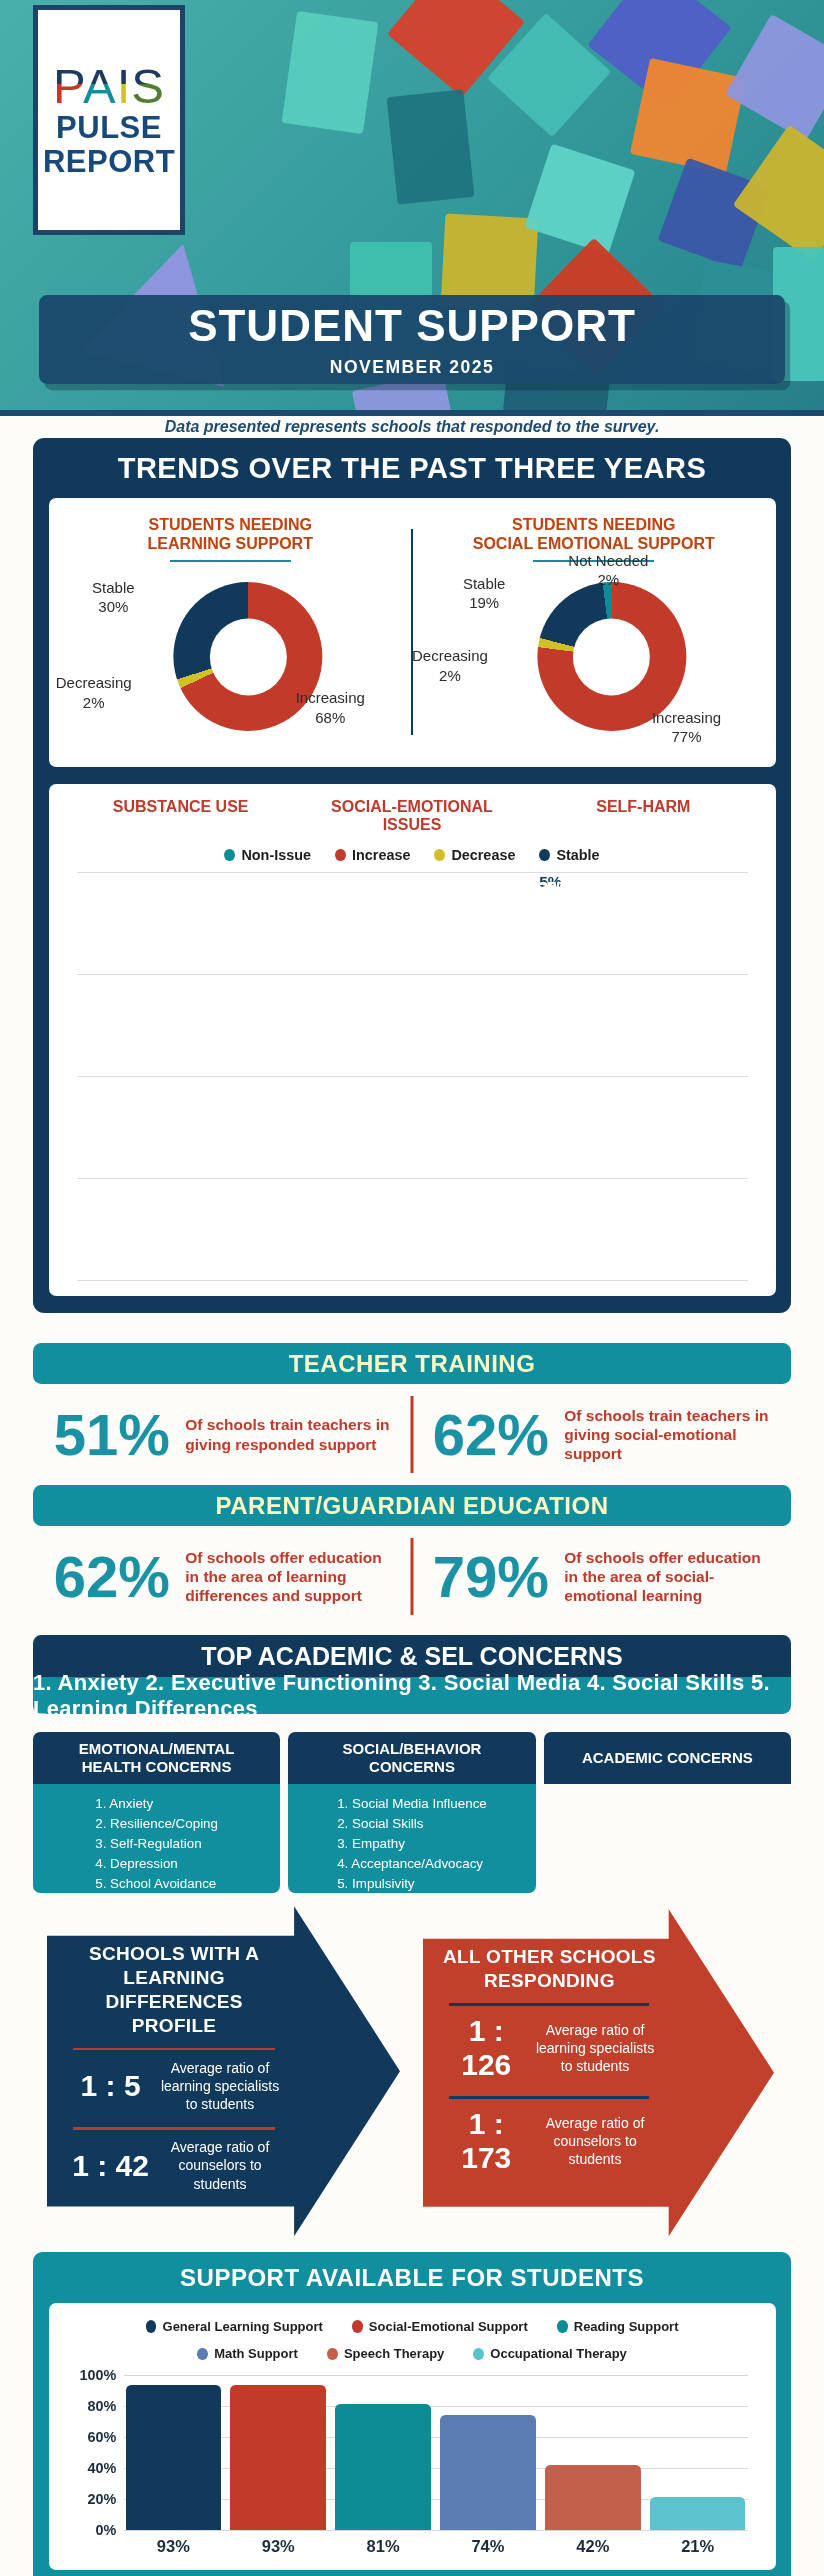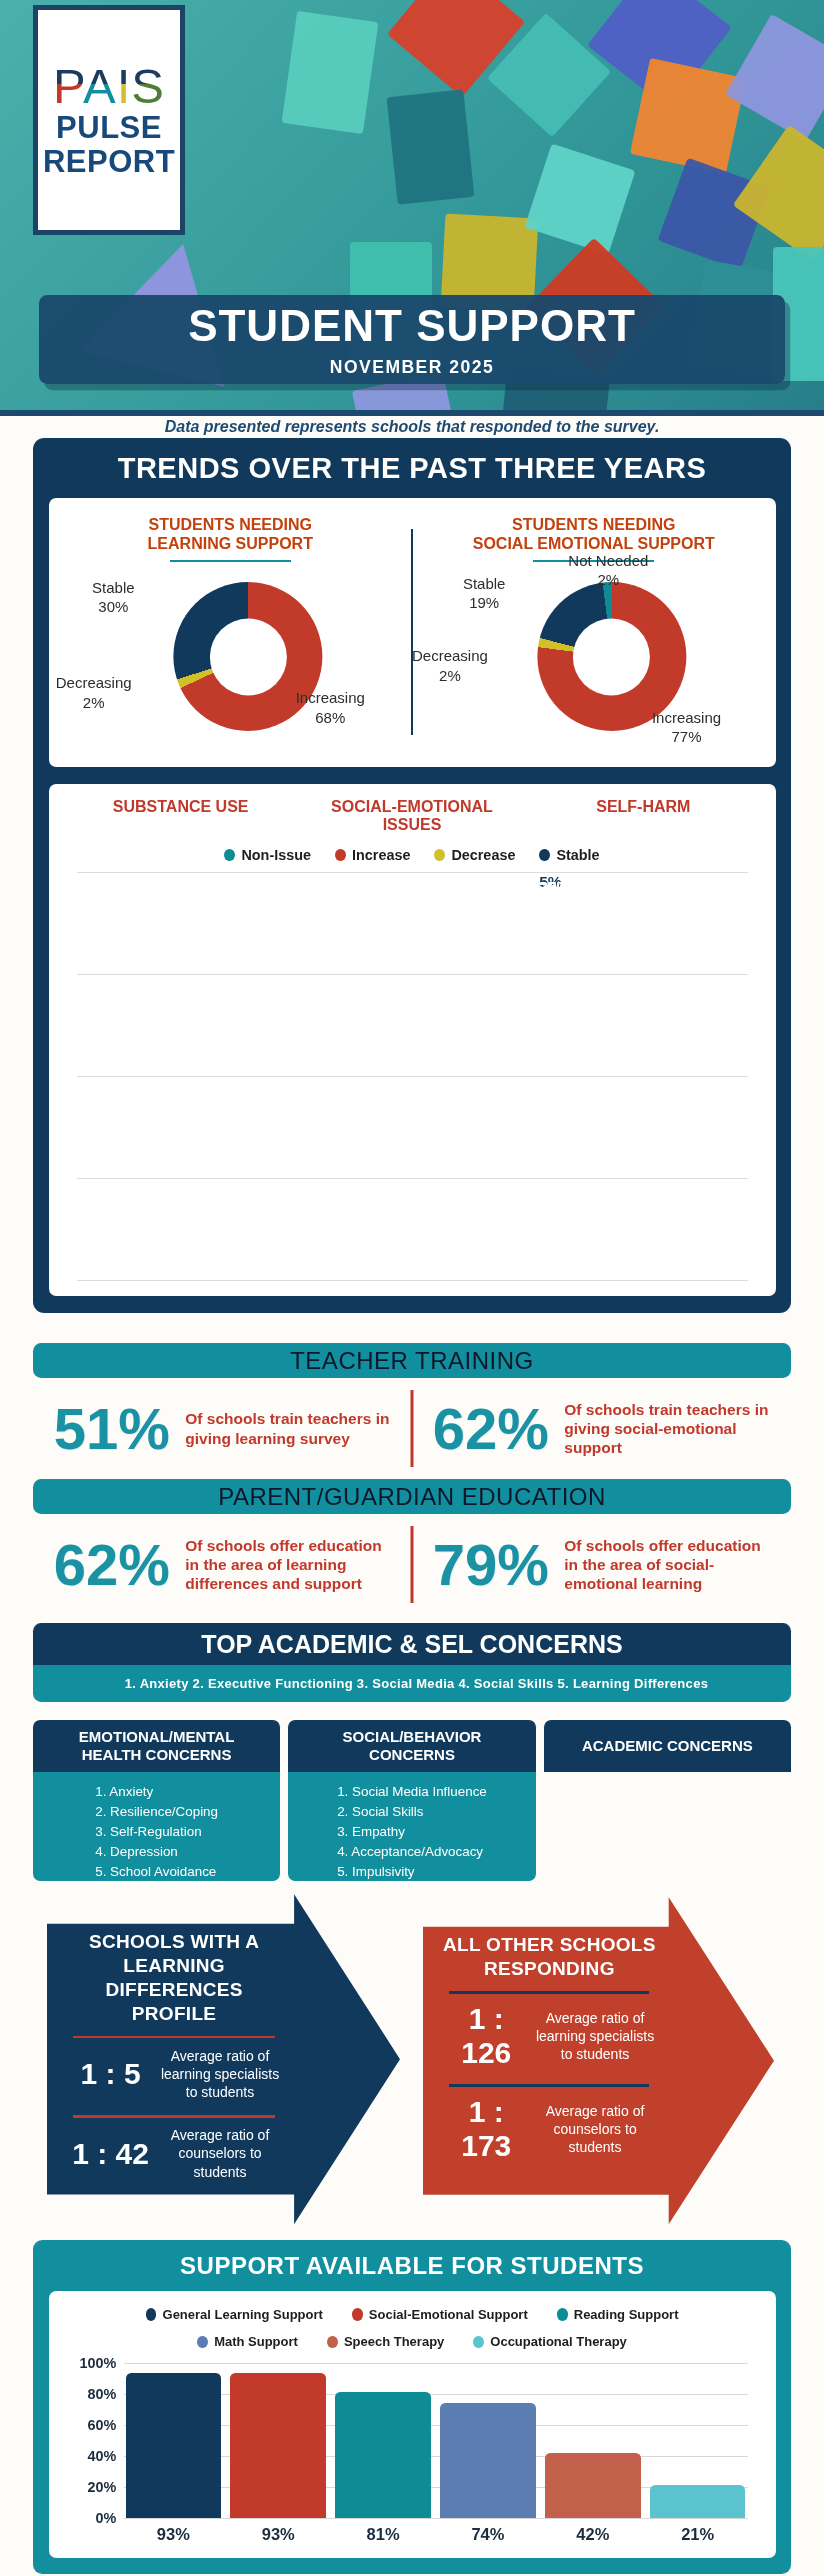--- a/index.html
+++ b/index.html
@@ -45,31 +45,31 @@
   .plot{position:relative;height:408px;}
   .gline{position:absolute;left:0;right:0;height:0.5px;background:#dcdcdc;}
   .sbars{position:absolute;inset:0;display:grid;grid-template-columns:1fr 1fr 1fr;column-gap:23px;}
   .sbar{display:flex;flex-direction:row;height:100%;}
   .seg{position:relative;}
   .seg:first-child{border-radius:13.4px 13.4px 0 0;}
   .seg span{position:absolute;top:6.2px;left:0;right:0;text-align:center;color:#fff;font-size:15.5px;font-weight:bold;}
   .seg span.dark{color:#11395c;top:1px;}
 
   
-  .band{margin:30px 33px 0;height:35px;background:#128f9e;border-radius:8.2px;display:flex;align-items:center;justify-content:center;color:#0f172a;font-size:24px;font-weight:normal;letter-spacing:0.5px;}
+  .band{margin:30px 33px 0;height:41px;background:#128f9e;border-radius:8.2px;display:flex;align-items:center;justify-content:center;color:#fef9c3;font-size:24px;font-weight:bold;letter-spacing:0.5px;}
   .stats{margin:0 33px;height:101px;position:relative;display:flex;}
   .stat{flex:1;display:flex;align-items:center;justify-content:center;gap:15.5px;}
   .stat .big{color:#1a92a4;font-size:58px;font-weight:bold;text-shadow:1px 1px 0 #e7f3f4;}
   .stat .txt{color:#c0392b;font-size:15.5px;font-weight:bold;line-height:1.25;max-width:206px;}
   .stats .mid{position:absolute;left:50%;top:12.4px;bottom:12.4px;width:3.1px;background:#c0392b;transform:translateX(-1.5px);}
 
   
   .acad{margin:8.2px 33px 0;}
   .acad .hd{height:42px;background:#11395c;border-radius:8.2px 8.2px 0 0;display:flex;align-items:center;justify-content:center;color:#fff;font-size:25px;font-weight:bold;}
-  .acad .ls{height:37px;background:#128f9e;border-radius:0 0 8.2px 8.2px;display:flex;align-items:center;justify-content:center;color:#fff;font-size:13px;font-weight:bold;letter-spacing:0.3px;padding-left:9px;}
+  .acad .ls{height:37px;background:#128f9e;border-radius:0 0 8.2px 8.2px;display:flex;align-items:center;justify-content:center;color:#fff;font-size:22px;font-weight:bold;letter-spacing:0.3px;}
   .cols{margin:17.5px 33px 0;display:grid;grid-template-columns:1fr 1fr 1fr;gap:8.2px;}
   .col .ch{height:52px;background:#11395c;border-radius:7.2px 7.2px 0 0;display:flex;align-items:center;justify-content:center;text-align:center;color:#fff;font-size:15px;font-weight:bold;line-height:1.2;padding:0 14.4px;}
   .col .cb{height:109px;background:#128f9e;border-radius:0 0 7.2px 7.2px;color:#fff;font-size:13.4px;line-height:1.5;padding:10.3px 0;box-sizing:border-box;}
   .col .cb ul{list-style:none;margin:0 auto;padding:0;width:max-content;max-width:92%;}
 
   
   .arrows{position:relative;height:330px;margin-top:13.4px;}
   .arrow{position:absolute;color:#fff;clip-path:polygon(0 9%,70% 9%,70% 0,100% 50%,70% 100%,70% 91%,0 91%);}
   .a-left{left:47px;top:0;width:353px;height:330px;background:#11395c;}
   .a-right{left:423px;top:3.1px;width:351px;height:327px;background:#c0402c;}
@@ -241,21 +241,21 @@
           </div>
         </div>
       </div>
     </div>
   </div>
 
   <div class="band">TEACHER TRAINING</div>
   <div class="stats">
     <div class="stat">
       <div class="big">51%</div>
-      <div class="txt">Of schools train teachers in giving learning survey</div>
+      <div class="txt">Of schools train teachers in giving responded support</div>
     </div>
     <div class="mid"></div>
     <div class="stat">
       <div class="big">62%</div>
       <div class="txt">Of schools train teachers in giving social-emotional support</div>
     </div>
   </div>
 
   <div class="band" style="margin-top:0;">PARENT/GUARDIAN EDUCATION</div>
   <div class="stats">

